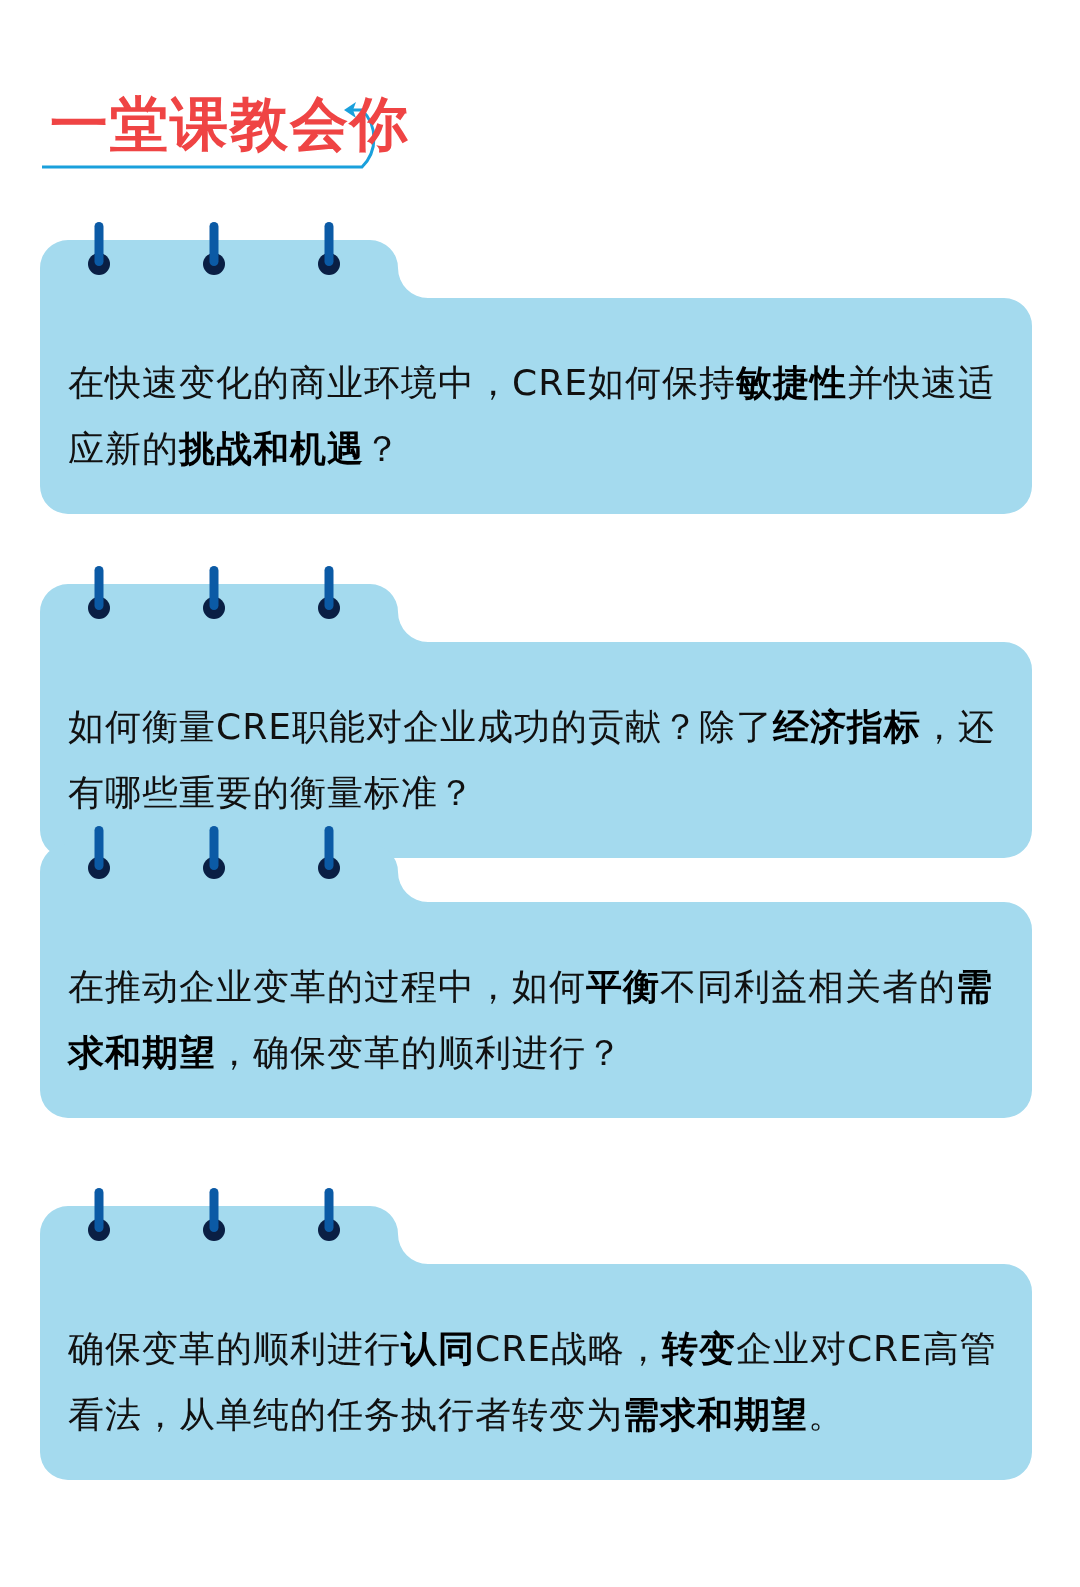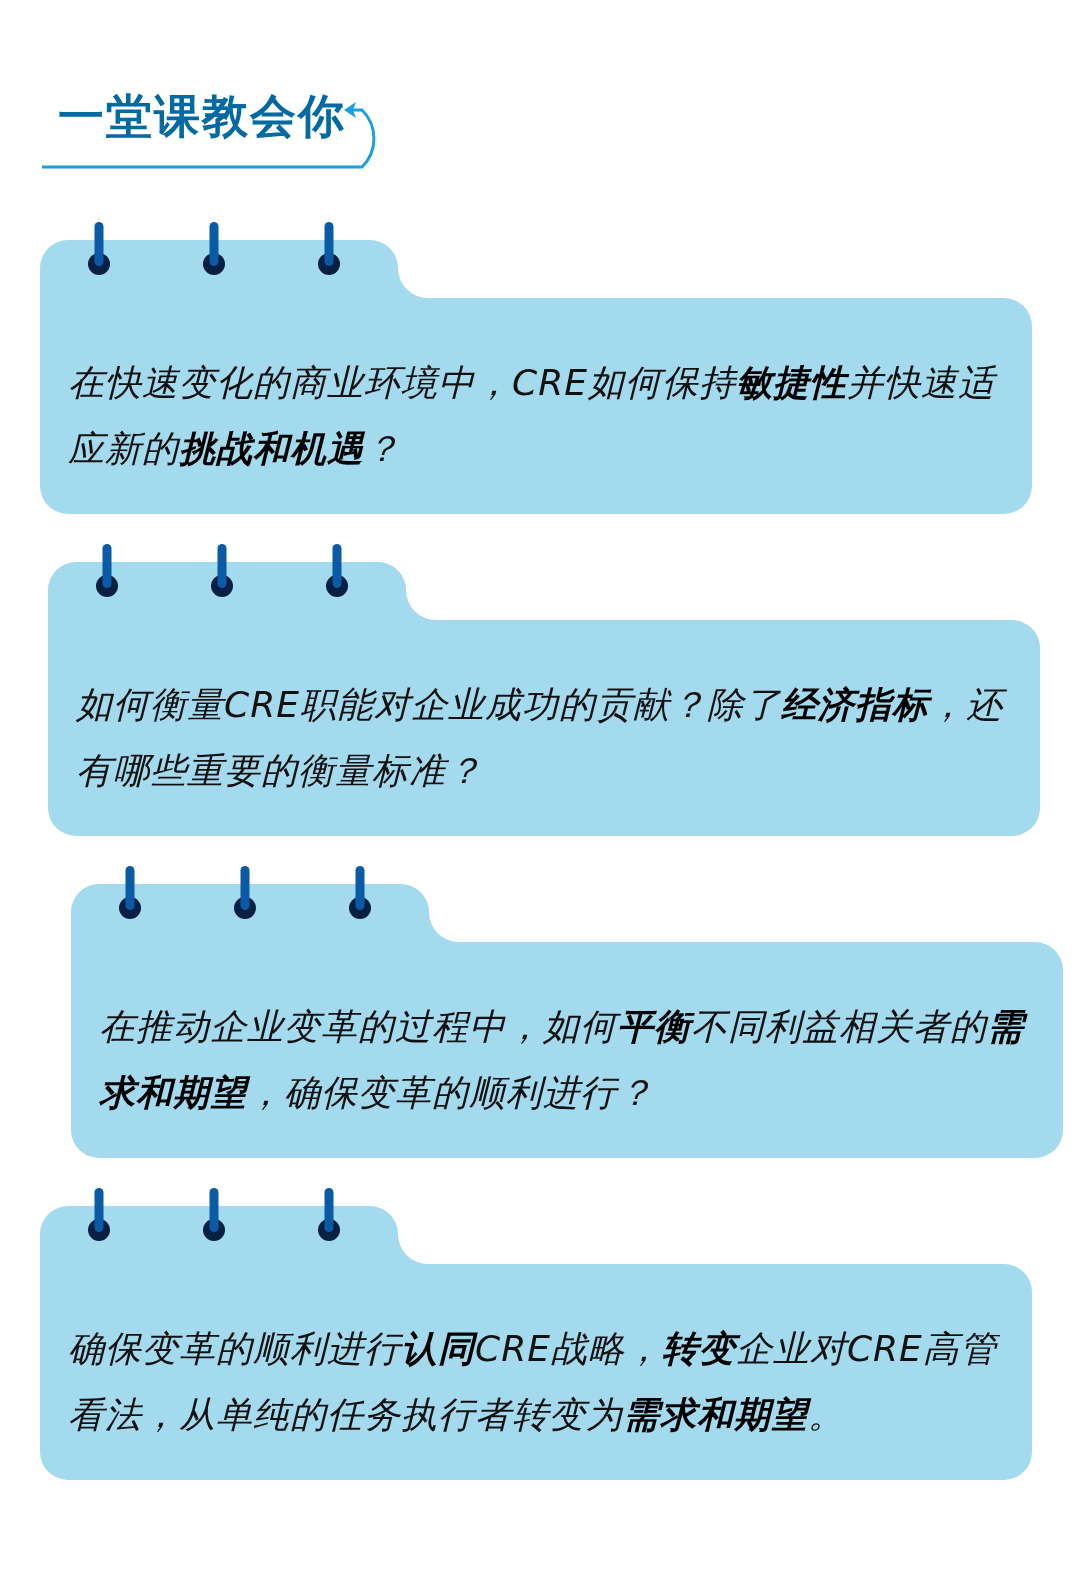--- a/index.html
+++ b/index.html
@@ -2,30 +2,30 @@
 <html><head>
 <meta charset="utf-8">
 <style>
   html, body { margin: 0; padding: 0; }
   body {
     width: 1080px; height: 1587px; background: #ffffff; position: relative; overflow: hidden;
     font-family: "DejaVu Sans", "Liberation Sans", sans-serif;
   }
   .header { position: absolute; left: 42px; top: 80px; width: 380px; height: 95px; }
   .header-title {
-    position: absolute; left: 16px; top: 6px; font-size: 46px; font-weight: bold;
-    color: #0369a1; letter-spacing: 2px; white-space: nowrap;
+    position: absolute; left: 8px; top: 6px; font-size: 58px; font-weight: bold;
+    color: #ef4444; letter-spacing: 2px; white-space: nowrap;
   }
   .header-deco { position: absolute; left: 0; top: 0; }
   .card { position: absolute; left: 40px; width: 992px; height: 274px; }
   .card-bg { position: absolute; left: 0; top: 0; }
   .ring { position: absolute; width: 22px; height: 56px; }
   .card-text {
     position: absolute; left: 28px; top: 110px; width: 950px;
-    font-size: 36px; line-height: 66px; color: #111111; letter-spacing: 1px; font-style: italic;
+    font-size: 36px; line-height: 66px; color: #111111; letter-spacing: 1px;
   }
   .card-text b { font-weight: bold; color: #000; }
 </style>
 </head>
 <body>
 
 <div class="header">
   <svg class="header-deco" width="380" height="95" viewBox="0 0 380 95">
     <path d="M0 87 L320 87 A40 40 0 0 0 320 30 L310 30" fill="none" stroke="#1aa0dc" stroke-width="3"></path>
     <path d="M302 30 L314 22 L311 30 L314 38 Z" fill="#1aa0dc"></path>
@@ -47,41 +47,41 @@
     <svg class="ring" style="left:163px;top:-18px" viewBox="0 0 22 56">
       <circle cx="11" cy="42" r="11" fill="#0a1f44"></circle>
         <rect x="6.5" y="0" width="9" height="44" rx="4.5" fill="#0b5aa5"></rect>
     </svg>
     <svg class="ring" style="left:278px;top:-18px" viewBox="0 0 22 56">
       <circle cx="11" cy="42" r="11" fill="#0a1f44"></circle>
         <rect x="6.5" y="0" width="9" height="44" rx="4.5" fill="#0b5aa5"></rect>
     </svg>
     <div class="card-text"><span>在快速变化的商业环境中，CRE如何保持</span><b>敏捷性</b><span>并快速适应新的</span><b>挑战和机遇</b><span>？</span></div>
   </div>
-    <div class="card" style="top: 562px; margin-left: 8px;">
+    <div class="card" style="top: 584px;">
     <svg class="card-bg" width="992" height="274" viewBox="0 0 992 274">
       <path d="M0 28 A28 28 0 0 1 28 0 L330 0 A28 28 0 0 1 358 28
                A30 30 0 0 0 388 58 L964 58 A28 28 0 0 1 992 86
                L992 246 A28 28 0 0 1 964 274 L28 274 A28 28 0 0 1 0 246 Z" fill="#a4daee"></path>
     </svg>
     <svg class="ring" style="left:48px;top:-18px" viewBox="0 0 22 56">
       <circle cx="11" cy="42" r="11" fill="#0a1f44"></circle>
         <rect x="6.5" y="0" width="9" height="44" rx="4.5" fill="#0b5aa5"></rect>
     </svg>
     <svg class="ring" style="left:163px;top:-18px" viewBox="0 0 22 56">
       <circle cx="11" cy="42" r="11" fill="#0a1f44"></circle>
         <rect x="6.5" y="0" width="9" height="44" rx="4.5" fill="#0b5aa5"></rect>
     </svg>
     <svg class="ring" style="left:278px;top:-18px" viewBox="0 0 22 56">
       <circle cx="11" cy="42" r="11" fill="#0a1f44"></circle>
         <rect x="6.5" y="0" width="9" height="44" rx="4.5" fill="#0b5aa5"></rect>
     </svg>
     <div class="card-text"><span>如何衡量CRE职能对企业成功的贡献？除了</span><b>经济指标</b><span>，还有哪些重要的衡量标准？</span></div>
   </div>
-    <div class="card" style="top: 884px; margin-left: 31px;">
+    <div class="card" style="top: 844px;">
     <svg class="card-bg" width="992" height="274" viewBox="0 0 992 274">
       <path d="M0 28 A28 28 0 0 1 28 0 L330 0 A28 28 0 0 1 358 28
                A30 30 0 0 0 388 58 L964 58 A28 28 0 0 1 992 86
                L992 246 A28 28 0 0 1 964 274 L28 274 A28 28 0 0 1 0 246 Z" fill="#a4daee"></path>
     </svg>
     <svg class="ring" style="left:48px;top:-18px" viewBox="0 0 22 56">
       <circle cx="11" cy="42" r="11" fill="#0a1f44"></circle>
         <rect x="6.5" y="0" width="9" height="44" rx="4.5" fill="#0b5aa5"></rect>
     </svg>
     <svg class="ring" style="left:163px;top:-18px" viewBox="0 0 22 56">

